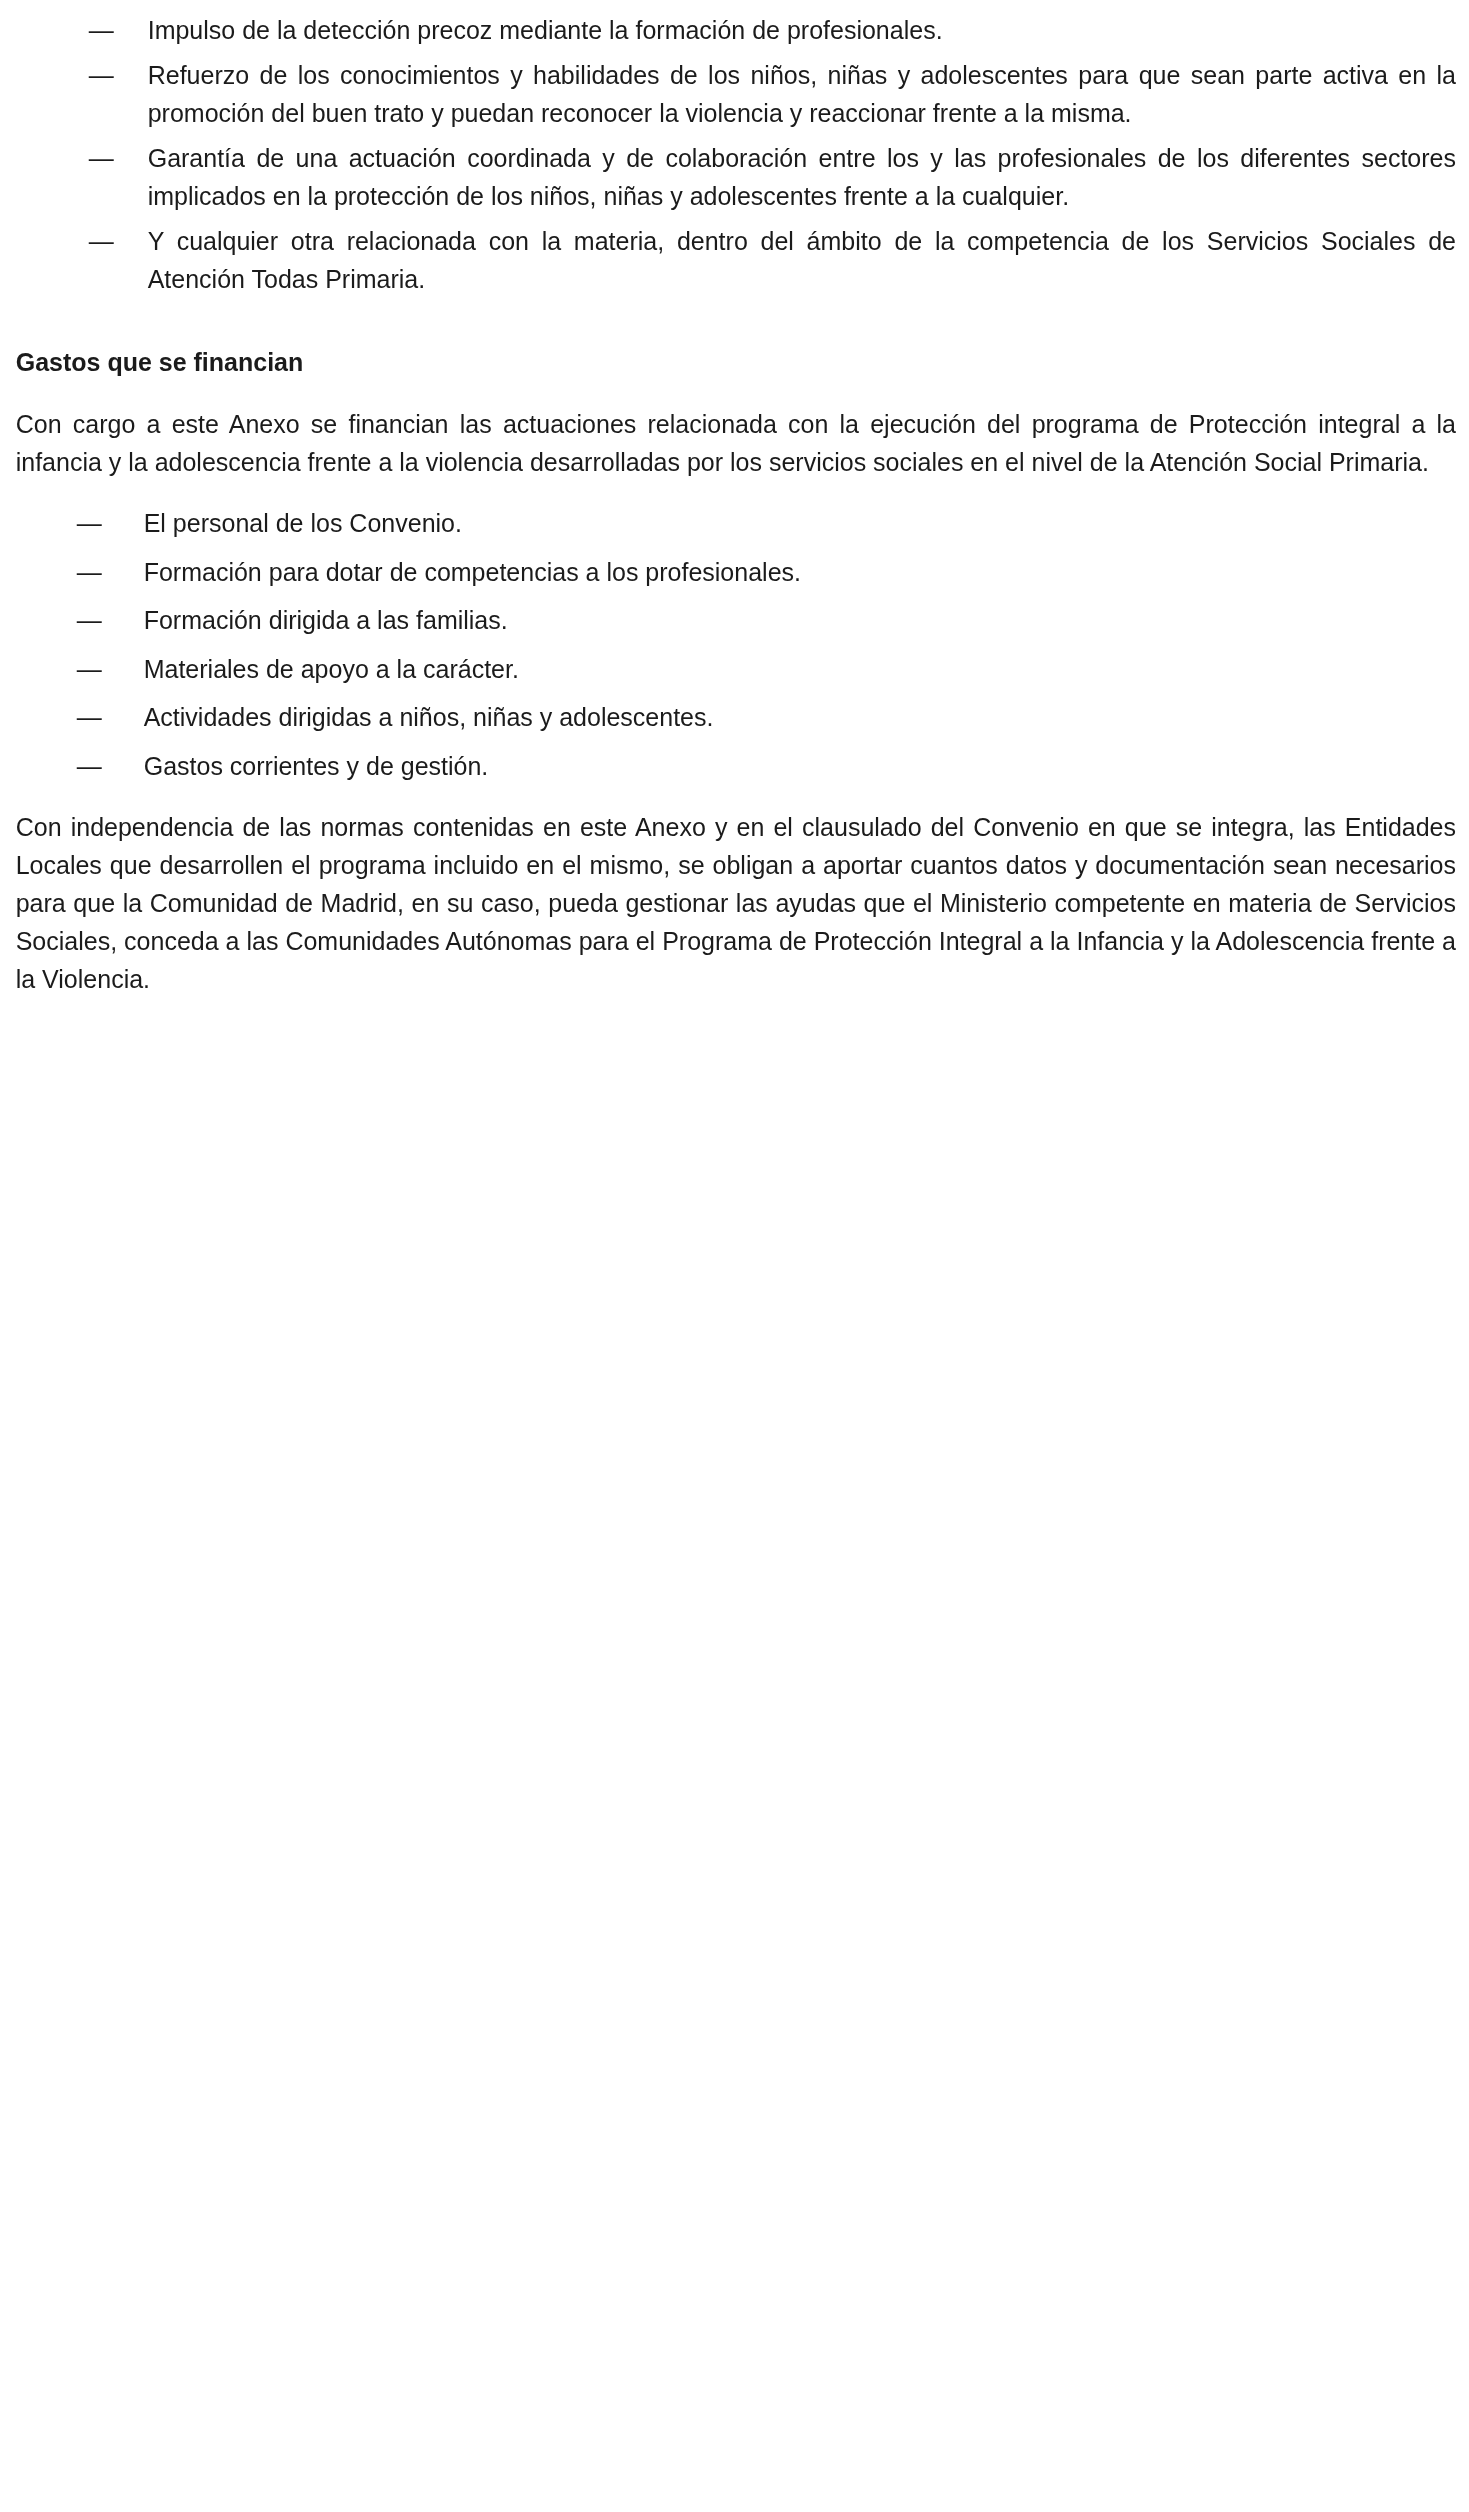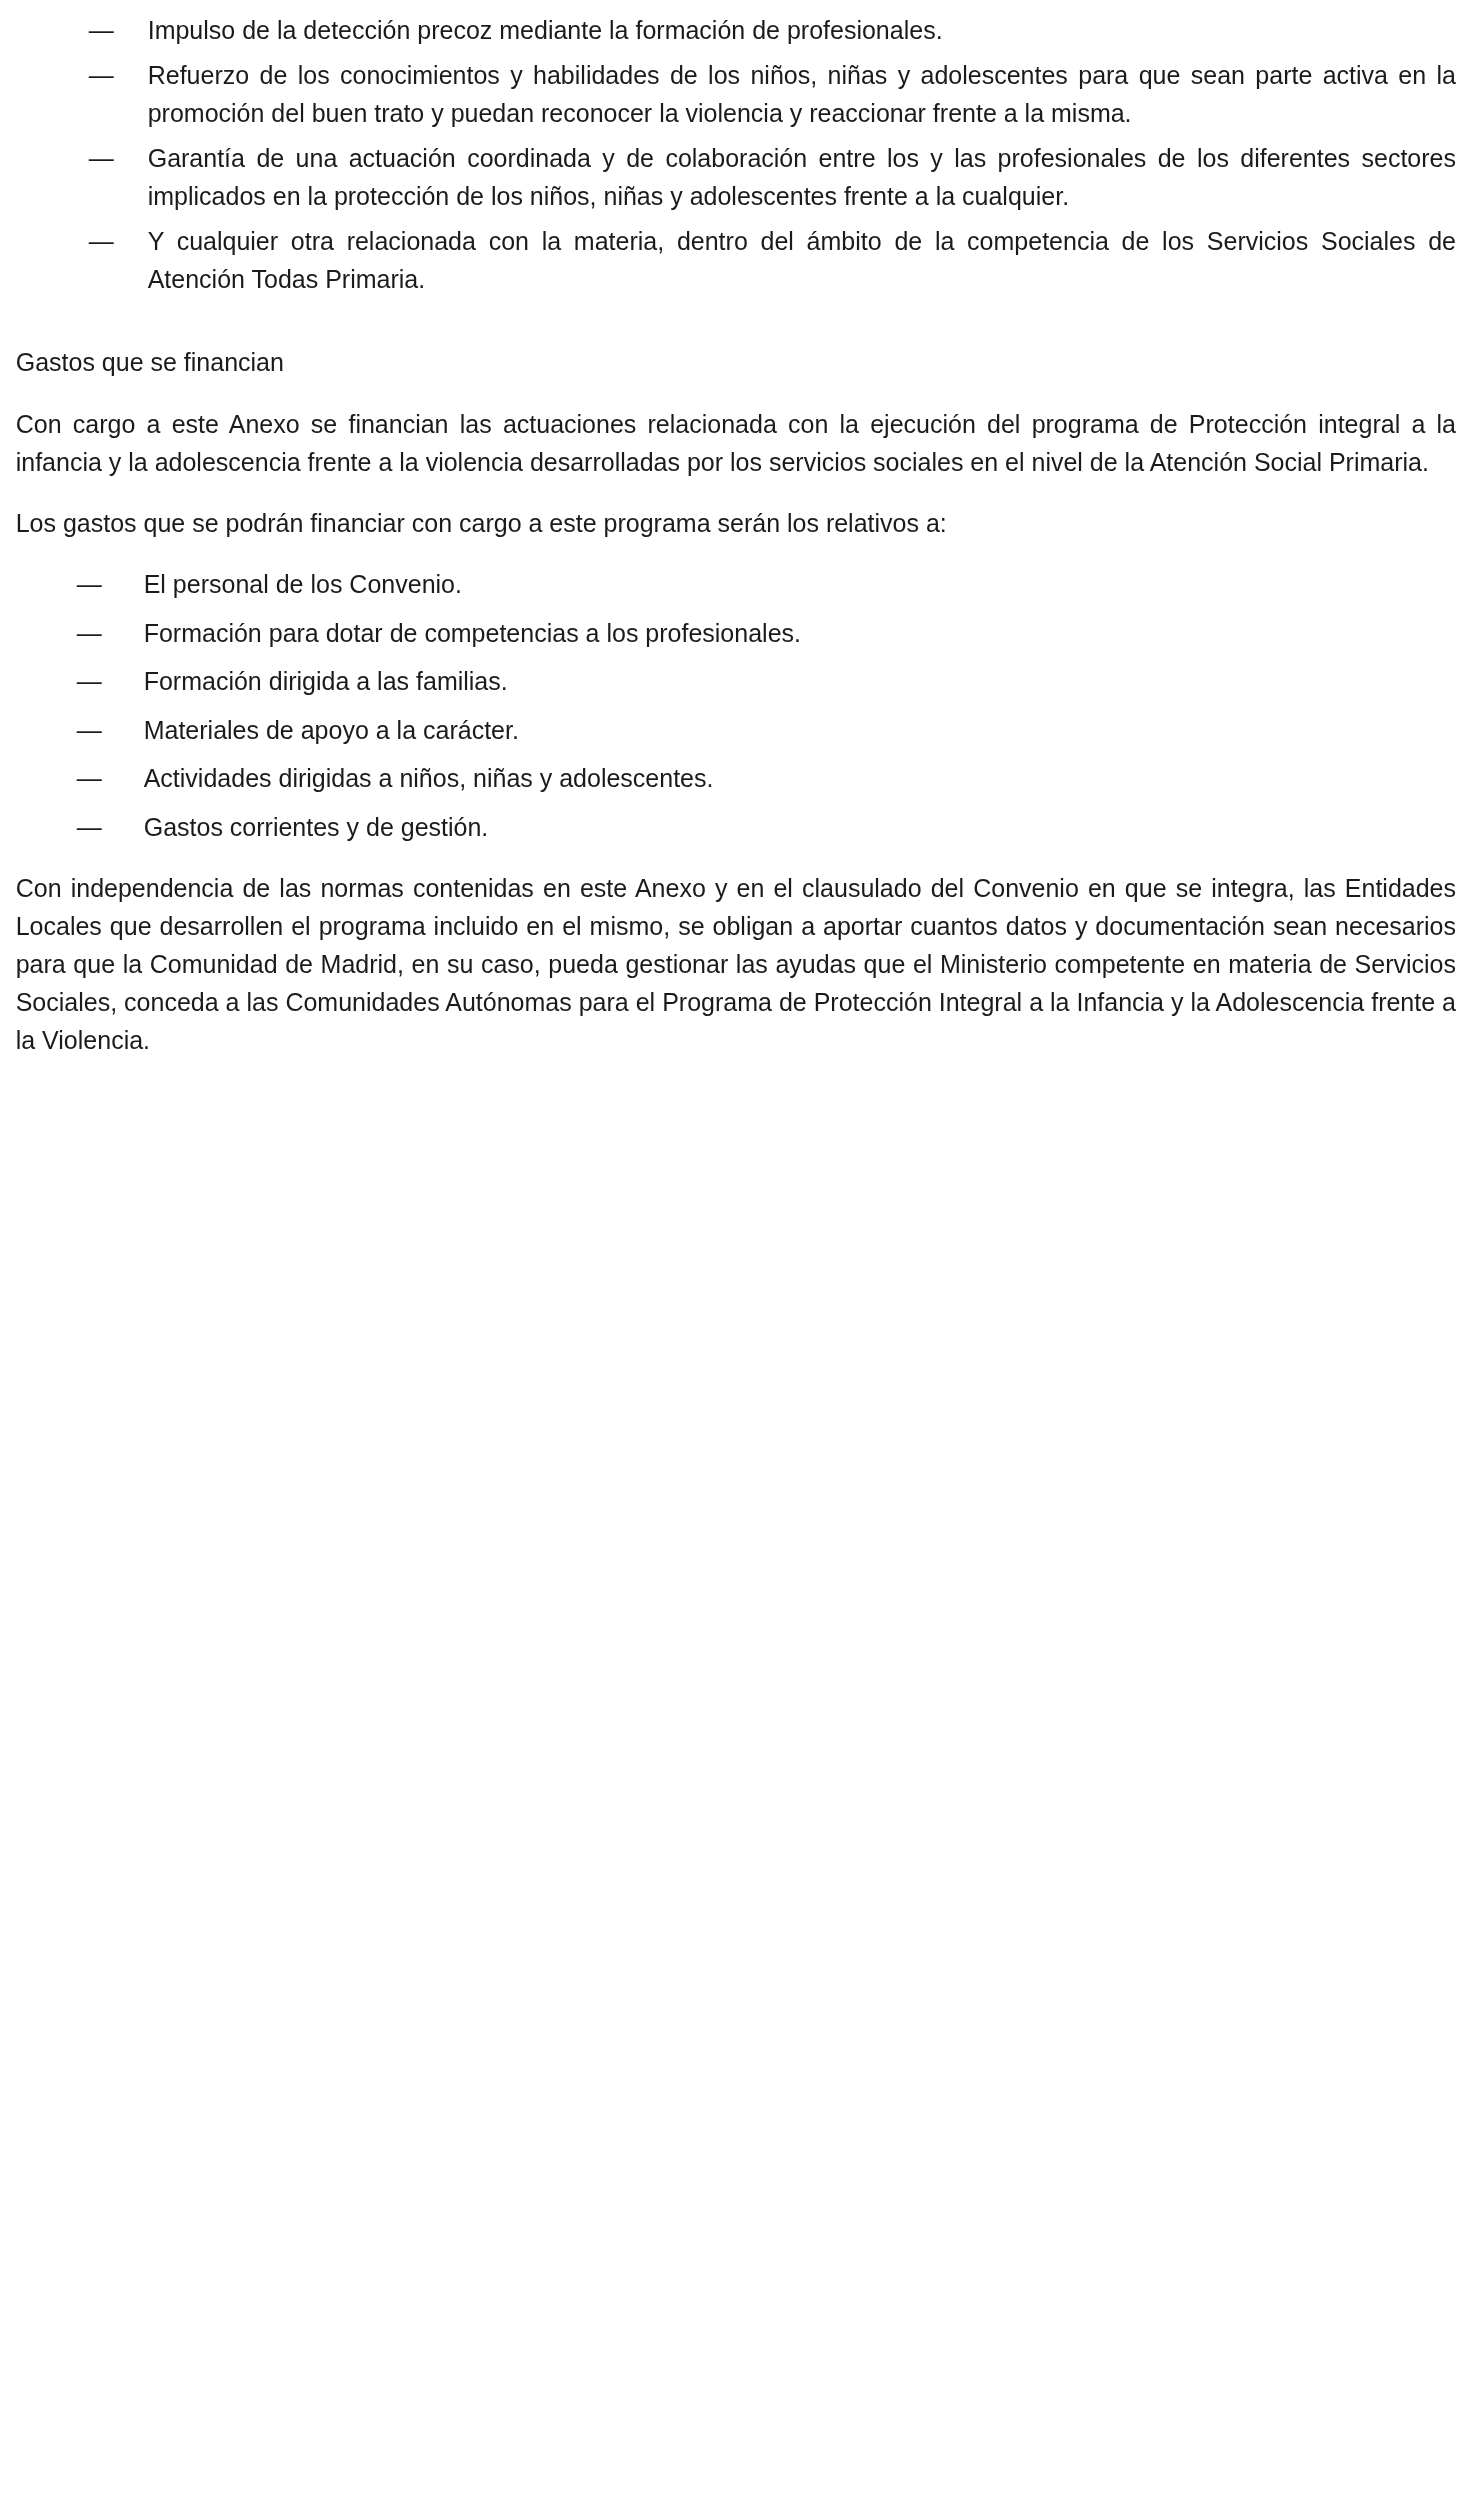--- a/index.html
+++ b/index.html
@@ -19,21 +19,21 @@
     width: 1470px;
     padding: 10.5px 14px 0 15.7px;
     font-size: 25px;
     line-height: 38px;
   }
   .para {
     text-align: justify;
     margin: 0 0 23px 0;
   }
   .heading {
-    font-weight: normal;
+    font-weight: bold;
     margin: 45px 0 24.5px 0;
   }
   .bullet-list {
     margin: 0 0 23px 0;
   }
   .bullet-item {
     display: flex;
     align-items: flex-start;
     margin: 0 0 7px 0;
   }
@@ -84,21 +84,20 @@
       <span class="dash">—</span>
       <span class="bullet-text">Y cualquier otra relacionada con la materia, dentro del ámbito de la competencia de los Servicios Sociales de Atención Todas Primaria.</span>
     </div>
   </div>
 
 
   <div class="heading">Gastos que se financian</div>
 
   <p class="para">Con cargo a este Anexo se financian las actuaciones relacionada con la ejecución del programa de Protección integral a la infancia y la adolescencia frente a la violencia desarrolladas por los servicios sociales en el nivel de la Atención Social Primaria.</p>
 
-  <p class="para">Los gastos que se podrán financiar con cargo a este programa serán los relativos a:</p>
 
   <div class="bullet-list list-2">
     <div class="bullet-item">
       <span class="dash">—</span>
       <span class="bullet-text">El personal de los Convenio.</span>
     </div>
     <div class="bullet-item">
       <span class="dash">—</span>
       <span class="bullet-text">Formación para dotar de competencias a los profesionales.</span>
     </div>

